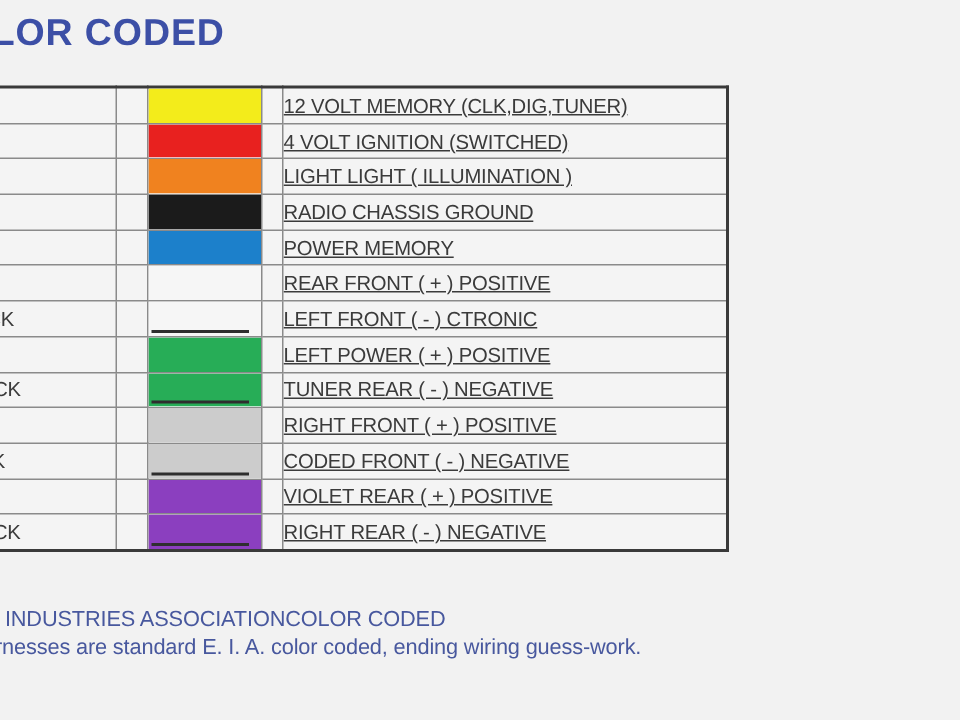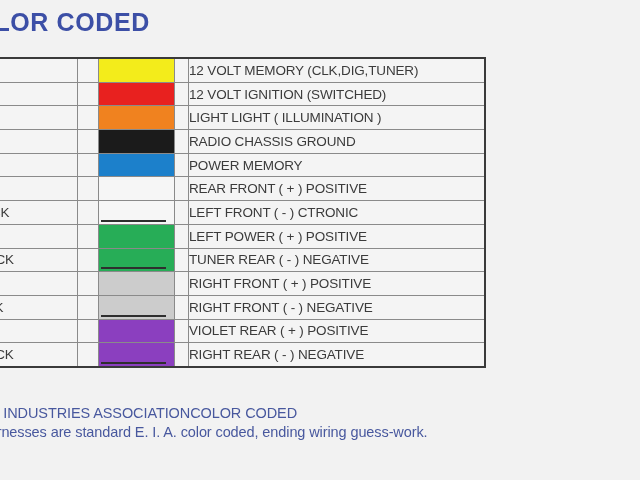--- a/index.html
+++ b/index.html
@@ -84,20 +84,21 @@
     border-bottom: none;
   }
   td.col-pad {
     width: 13px;
   }
   td.col-desc {
     width: 295px;
     padding-left: 5px;
     border-left: 2px solid #3a3a3a;
     letter-spacing: -0.15px;
+    text-decoration: underline;
   }
 
   .swatch {
     position: absolute;
     left: 0;
     top: 0;
     right: 0;
     bottom: 0;
   }
   .stripe {
@@ -149,21 +150,21 @@
             <td class="col-pad"></td>
             <td class="col-desc">12 VOLT MEMORY (CLK,DIG,TUNER)</td>
           </tr>
           <tr>
             <td class="col-name">RED</td>
             <td class="col-gap"></td>
             <td class="col-swatch">
               <div class="swatch" style="background: rgb(232, 33, 31);"></div>
             </td>
             <td class="col-pad"></td>
-            <td class="col-desc">12 VOLT IGNITION (SWITCHED)</td>
+            <td class="col-desc">4 VOLT IGNITION (SWITCHED)</td>
           </tr>
           <tr>
             <td class="col-name">ORANGE</td>
             <td class="col-gap"></td>
             <td class="col-swatch">
               <div class="swatch" style="background: rgb(240, 130, 31);"></div>
             </td>
             <td class="col-pad"></td>
             <td class="col-desc">LIGHT LIGHT ( ILLUMINATION )</td>
           </tr>
@@ -233,21 +234,21 @@
             <td class="col-desc">RIGHT FRONT ( + ) POSITIVE</td>
           </tr>
           <tr>
             <td class="col-name">GRAY/BLACK</td>
             <td class="col-gap"></td>
             <td class="col-swatch">
               <div class="swatch" style="background: rgb(204, 204, 204);"></div>
               <div class="stripe"></div>
             </td>
             <td class="col-pad"></td>
-            <td class="col-desc">RIGHT FRONT ( -  ) NEGATIVE</td>
+            <td class="col-desc">CODED FRONT ( -  ) NEGATIVE</td>
           </tr>
           <tr>
             <td class="col-name">VIOLET</td>
             <td class="col-gap"></td>
             <td class="col-swatch">
               <div class="swatch" style="background: rgb(139, 63, 191);"></div>
             </td>
             <td class="col-pad"></td>
             <td class="col-desc">VIOLET REAR ( + ) POSITIVE</td>
           </tr>

